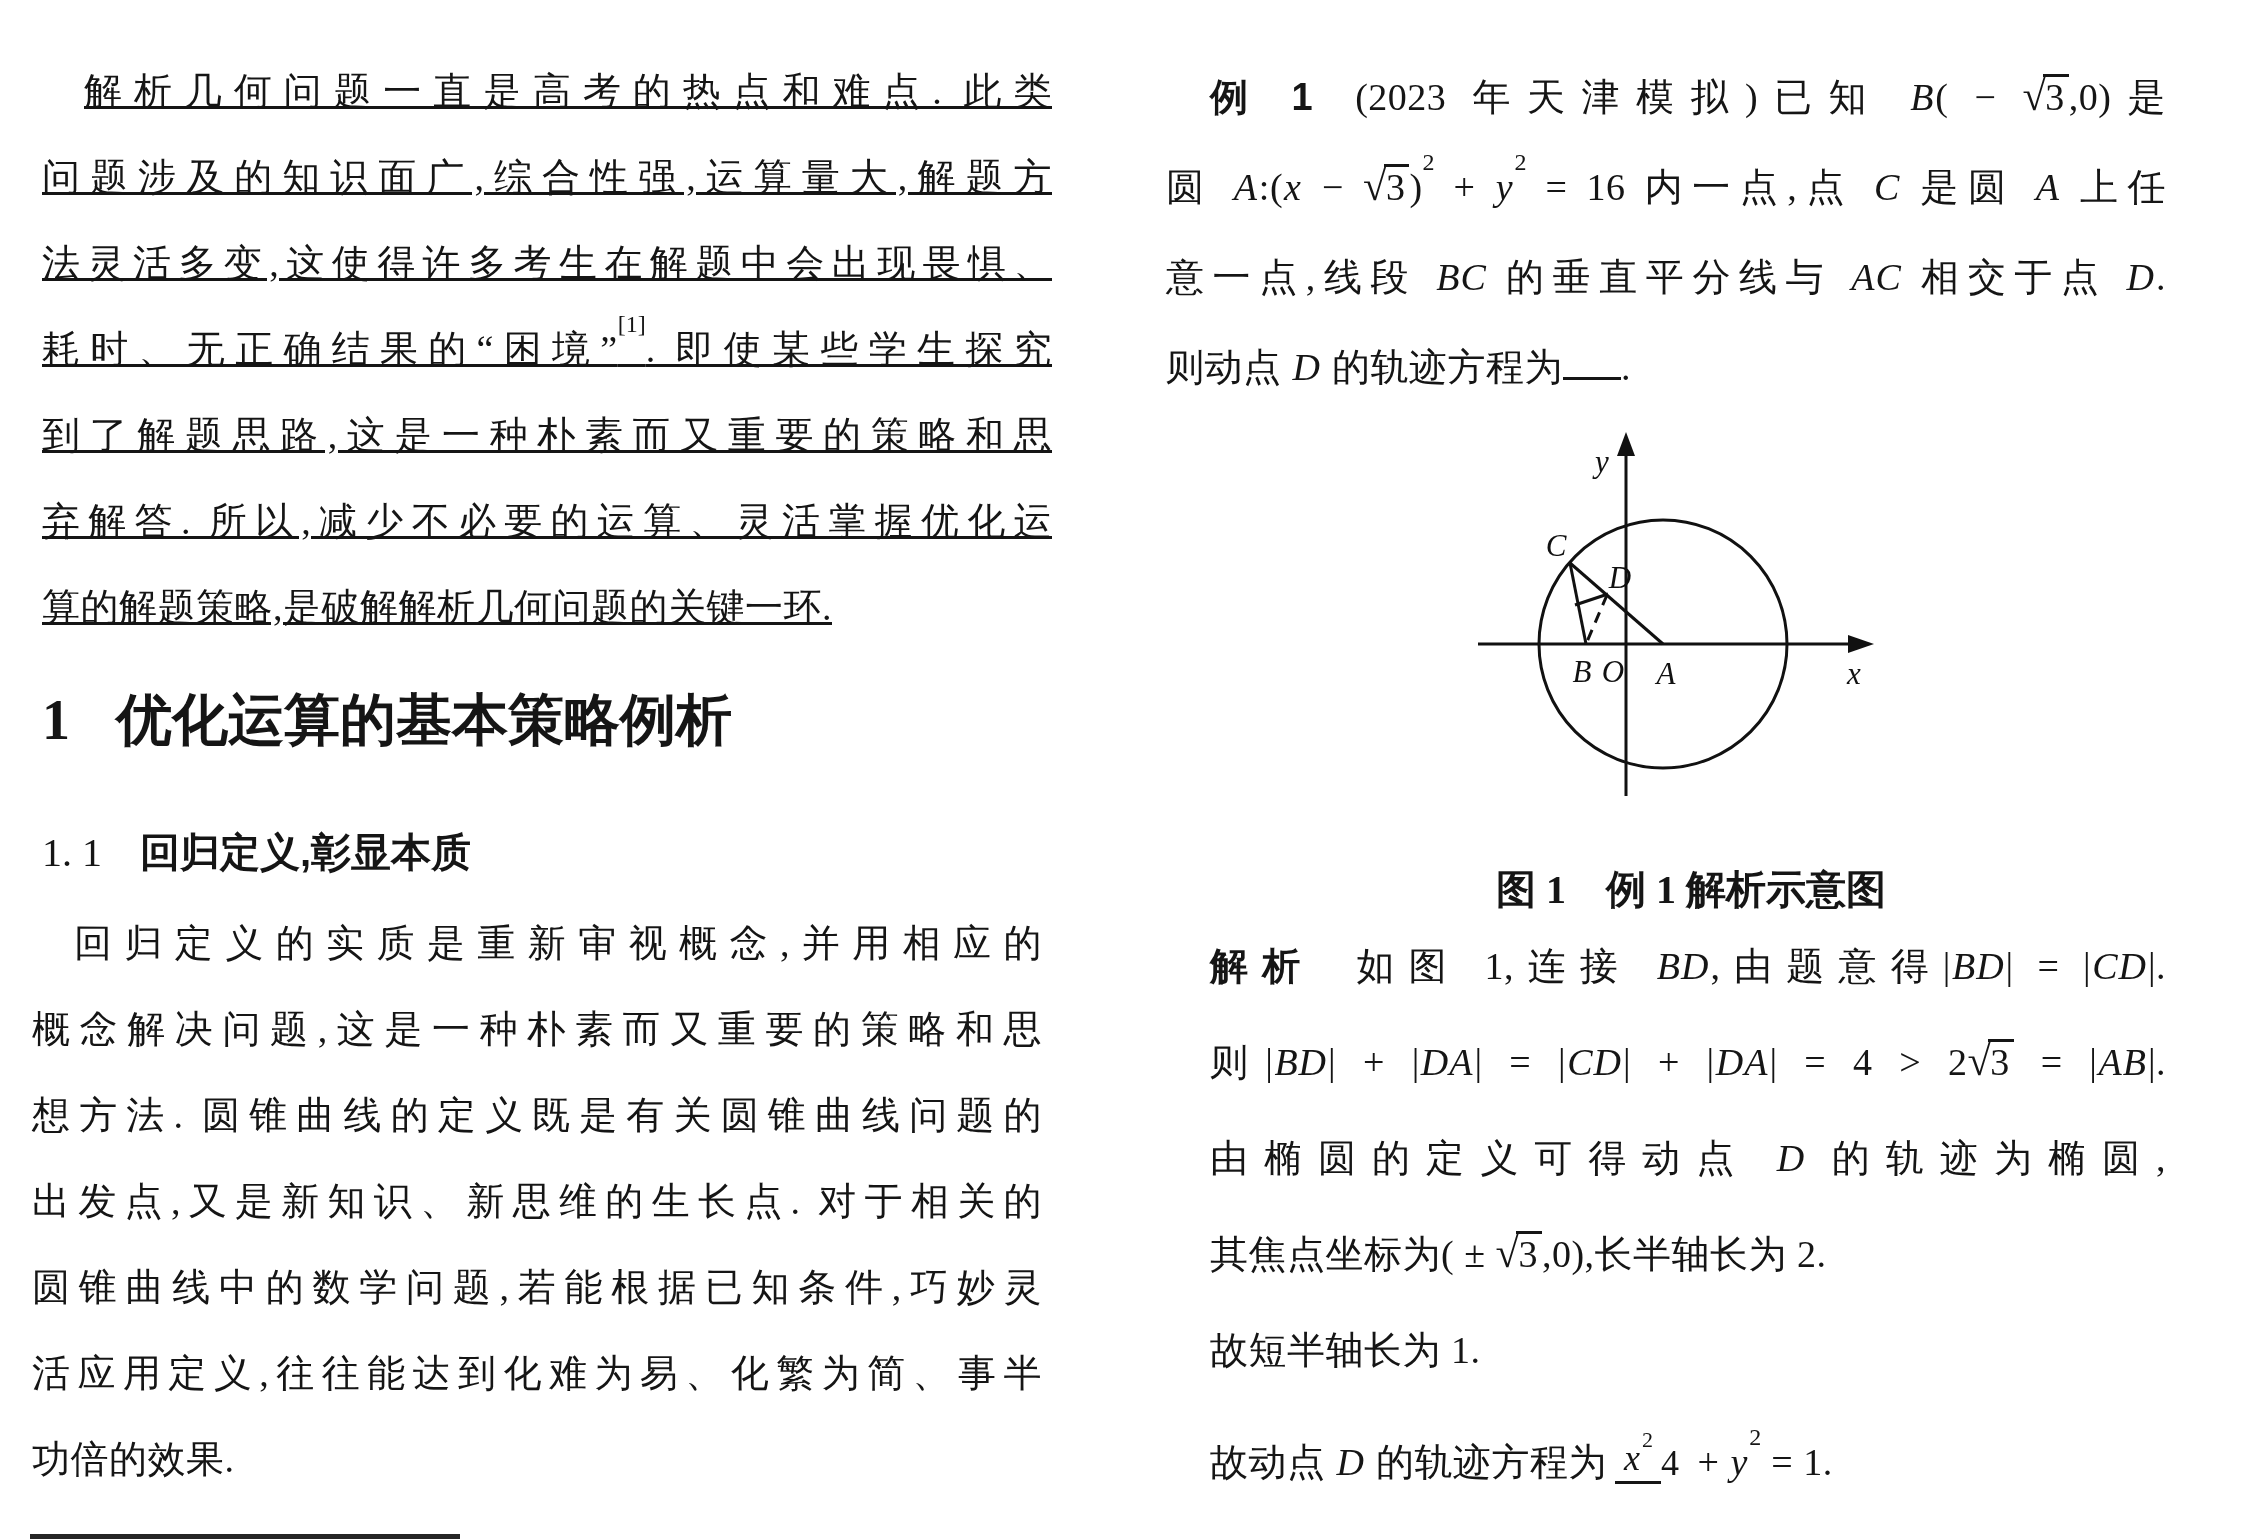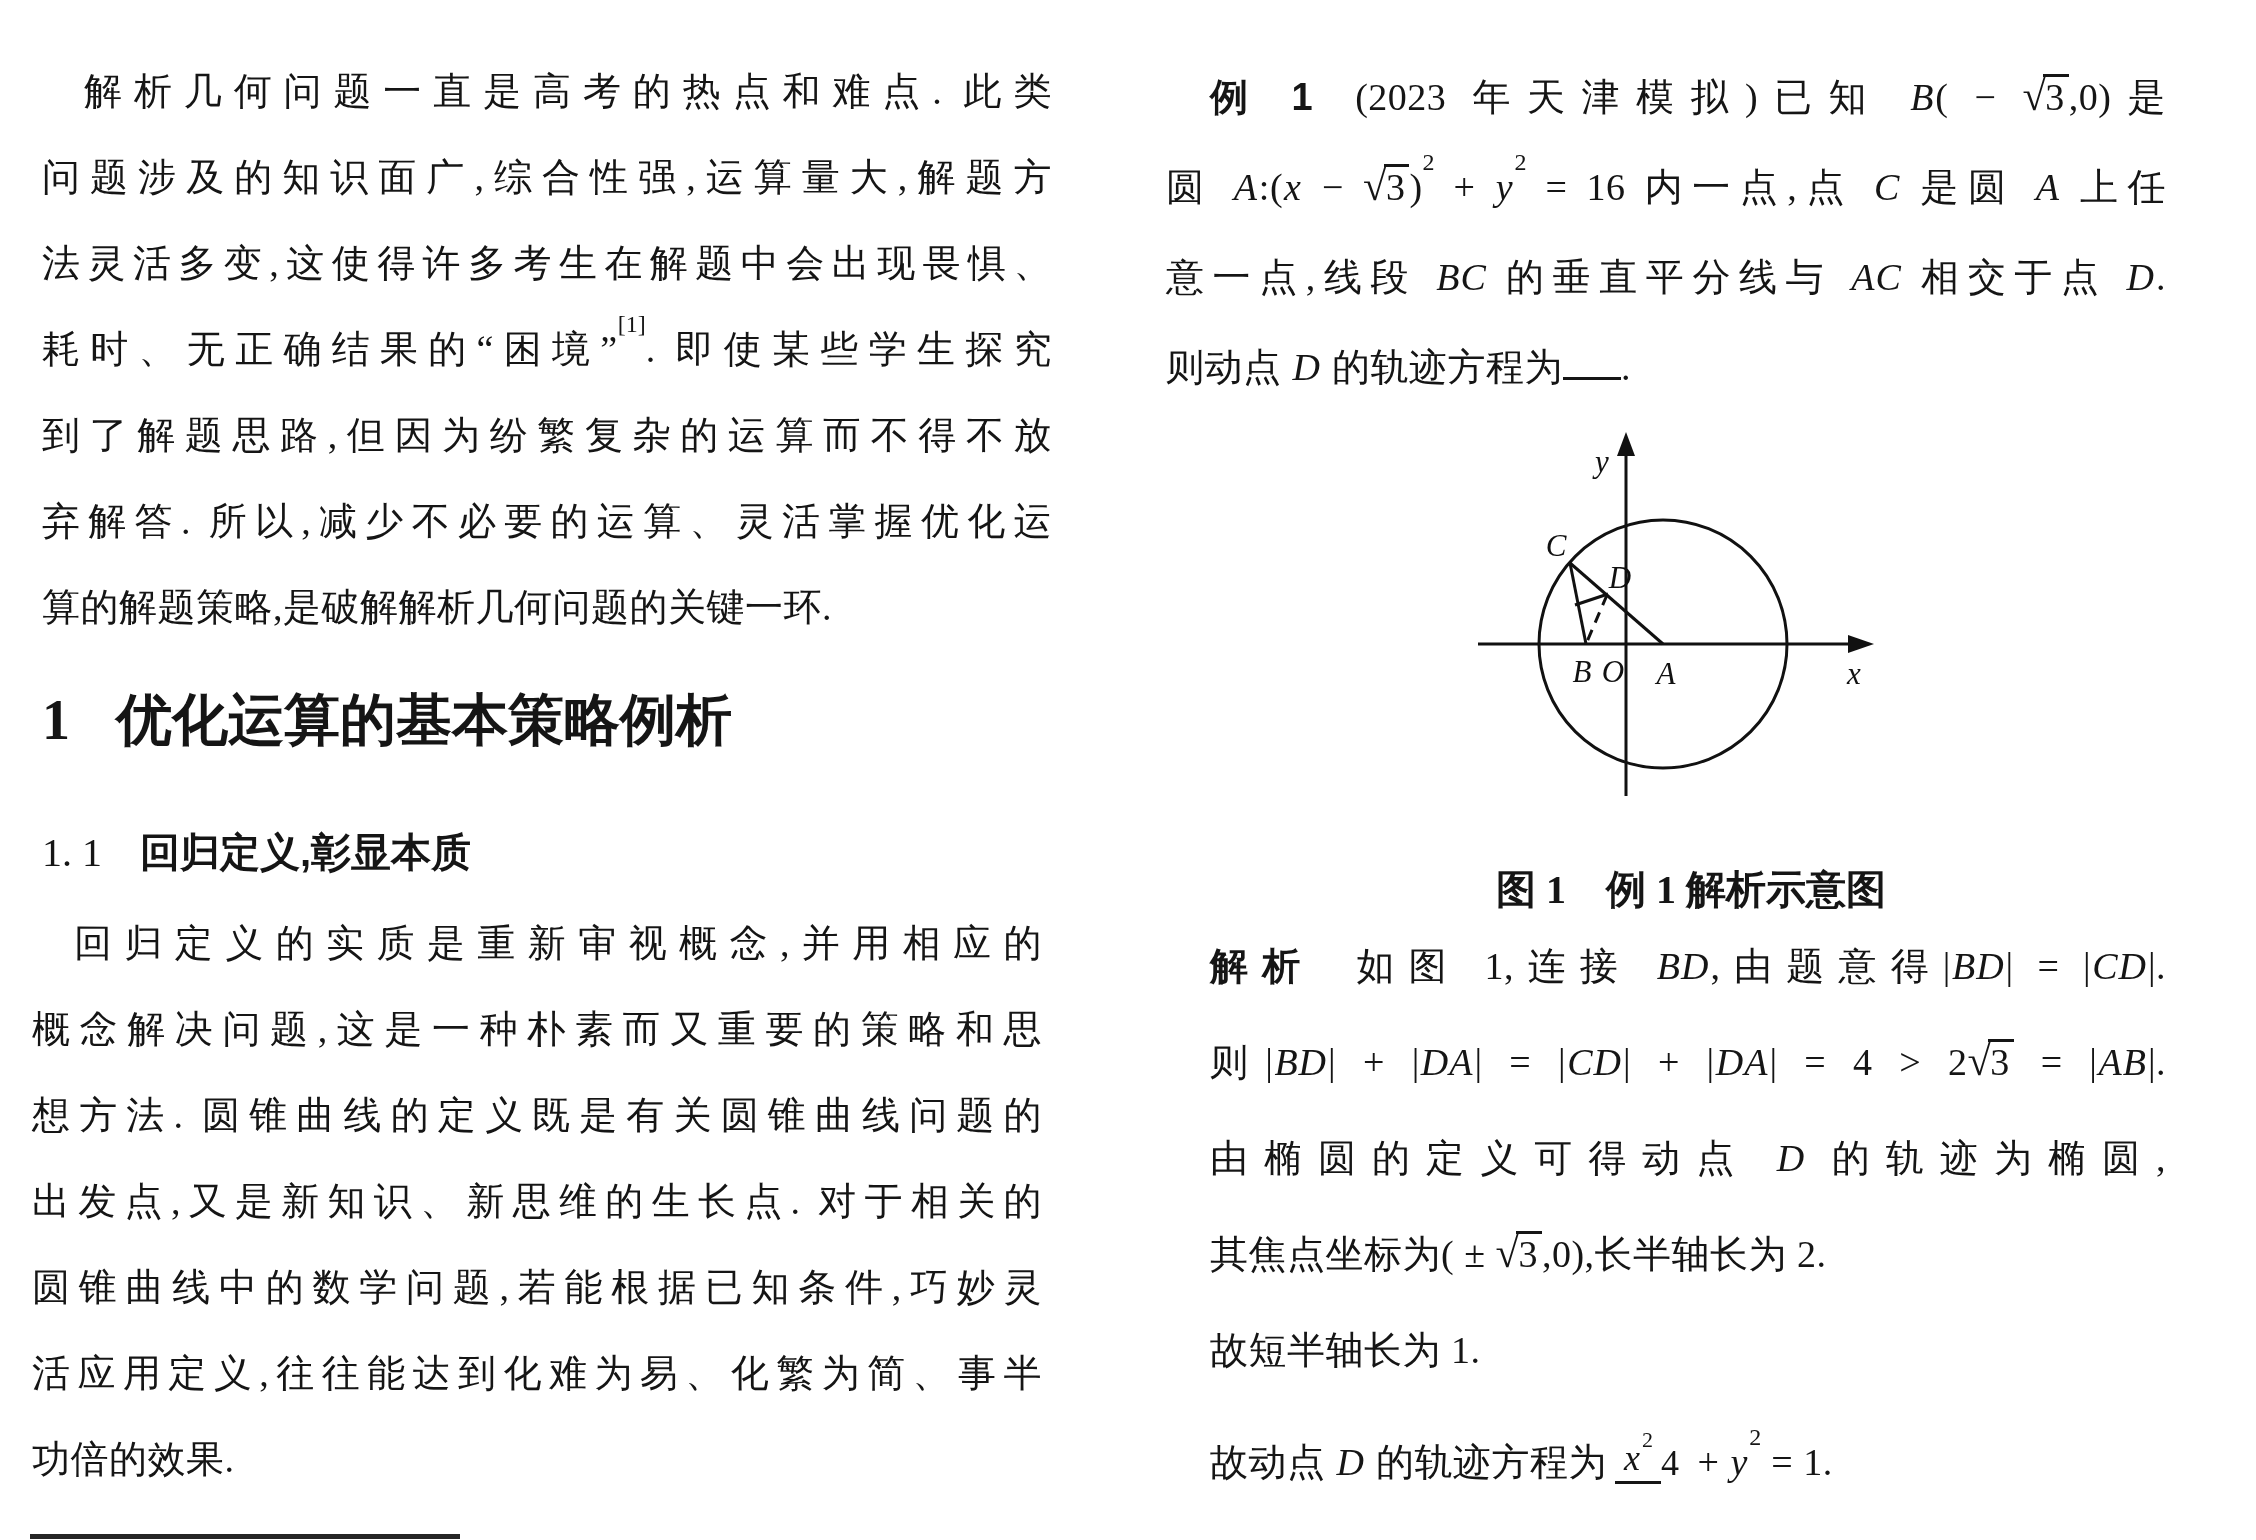--- a/index.html
+++ b/index.html
@@ -11,21 +11,21 @@
   }
   
   .tline{
     font-size:38px;line-height:86px;height:86px;width:1010px;
     text-align:left;letter-spacing:0.5px;
   }
   .jl{text-align:justify;text-align-last:justify;}
   .ind{padding-left:44px;}
   
   .abs{position:absolute;}
-  #para1{left:42px;top:48px;}
+  #para1{left:42px;top:48px;text-decoration:underline;}
   #h1{left:42px;top:690px;}
   #h2{left:42px;top:826px;}
   #para2{left:32px;top:900px;}
   #footnote-rule{left:30px;top:1534px;width:430px;height:5px;background:#262626;}
   #example{left:1166px;top:52px;}
   #example .tline{line-height:90px;height:90px;width:1000px;}
   #figure-wrap{left:1450px;top:428px;width:560px;height:410px;}
   #figure-caption{left:1196px;top:868px;width:990px;text-align:center;
     font-family:Liberation Serif, serif;font-weight:700;font-size:40px;line-height:44px;}
   #solution{left:1166px;top:918px;}
@@ -57,21 +57,21 @@
 </head>
 <body>
 
 <div class="page">
 
   <div class="abs" id="para1">
     <div class="tline jl" style="padding-left:42px"><span>解析几何问题一直是高考的热点和难点. 此类</span></div>
     <div class="tline jl"><span>问题涉及的知识面广,综合性强,运算量大,解题方</span></div>
     <div class="tline jl"><span>法灵活多变,这使得许多考生在解题中会出现畏惧、</span></div>
     <div class="tline jl"><span>耗时、无正确结果的“困境”</span><sup class="s">[1]</sup><span>. 即使某些学生探究</span></div>
-    <div class="tline jl"><span>到了解题思路,但因为纷繁复杂的运算而不得不放</span></div>
+    <div class="tline jl"><span>到了解题思路,这是一种朴素而又重要的策略和思</span></div>
     <div class="tline jl"><span>弃解答. 所以,减少不必要的运算、灵活掌握优化运</span></div>
     <div class="tline"><span>算的解题策略,是破解解析几何问题的关键一环.</span></div>
   </div>
 
   <div class="abs h1t" id="h1">
     <span class="hnum">1</span><span>优化运算的基本策略例析</span>
   </div>
 
   <div class="abs h2t" id="h2">
     <span class="hnum">1. 1</span><span>回归定义,彰显本质</span>

